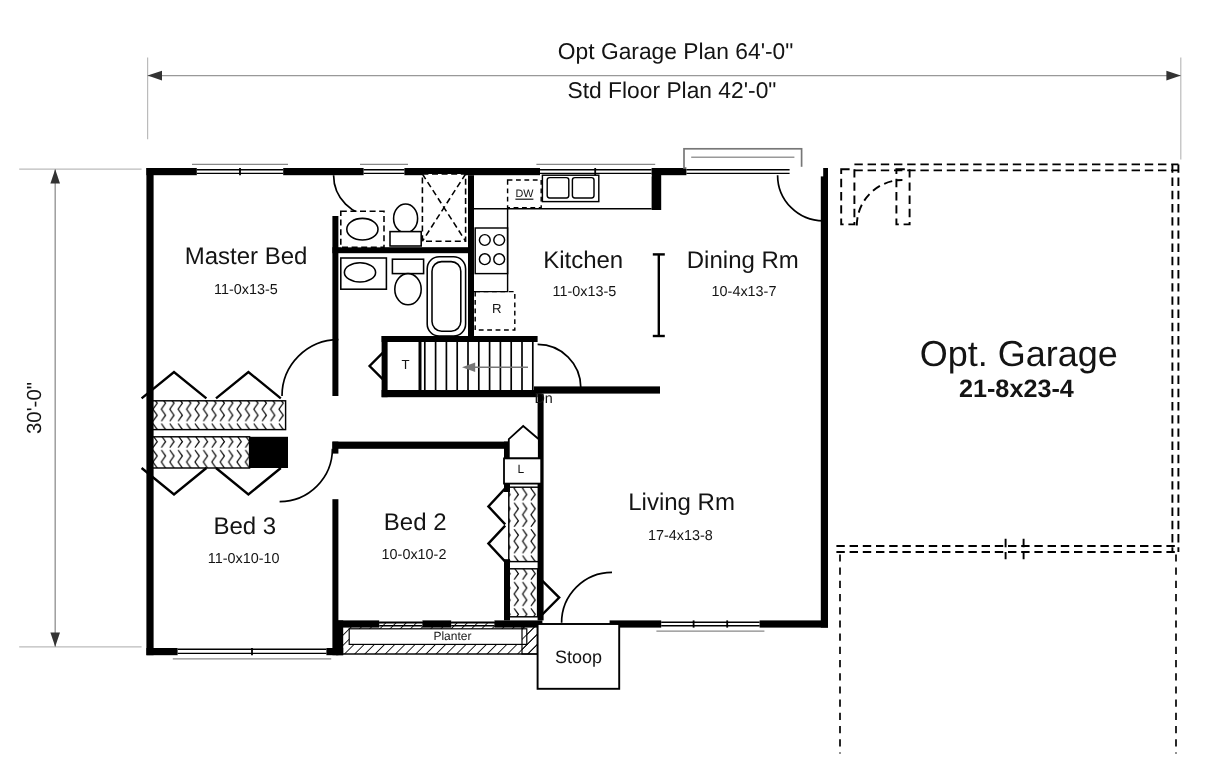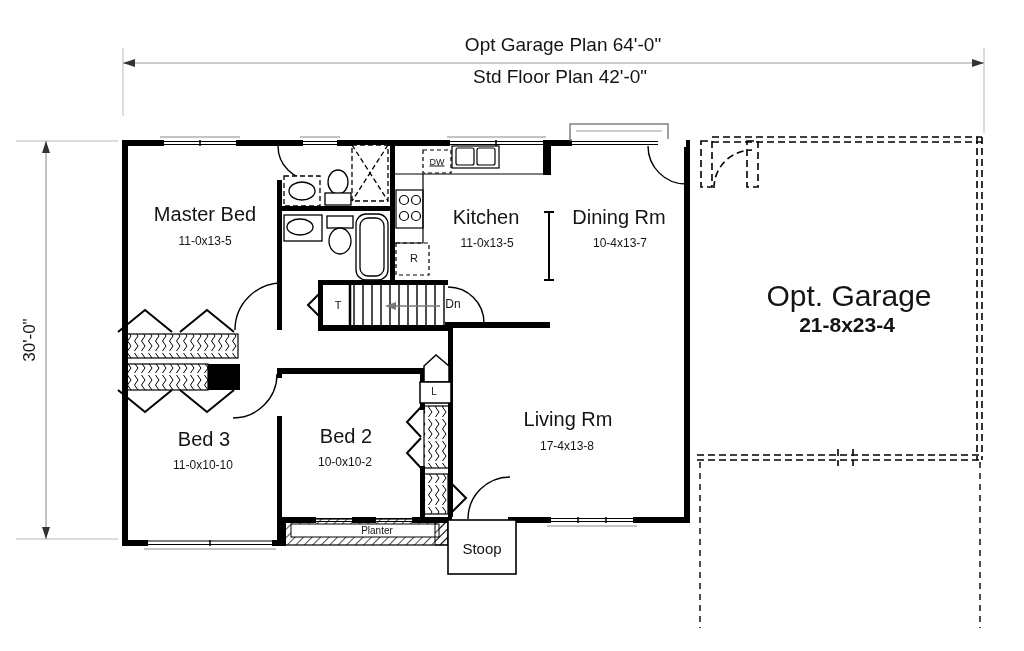--- a/index.html
+++ b/index.html
@@ -9,21 +9,21 @@
   .lbl{position:absolute;transform:translate(-50%,-50%);white-space:nowrap;
        color:#141414;line-height:1;}
   .lbl.rot{transform:translate(-50%,-50%) rotate(-90deg);}
   .s23{font-size:20px;}
   .s18{font-size:12px;}
   .s26{font-size:30px;}
   .s21{font-size:21px;font-weight:bold;}
   .s19{font-size:19px;}
   .s17{font-size:17px;}
   .s15{font-size:15px;}
-  .s12{font-size:12px;}
+  .s12{font-size:12px;margin-top:28px;}
   .s11{font-size:11px;}
   .s10{font-size:10px;}
   .s9{font-size:9px;text-decoration:underline;}
 </style>
 </head>
 <body>
 
 <div class="stage">
 
 <svg width="1024" height="651" viewBox="0 0 1024 651">

